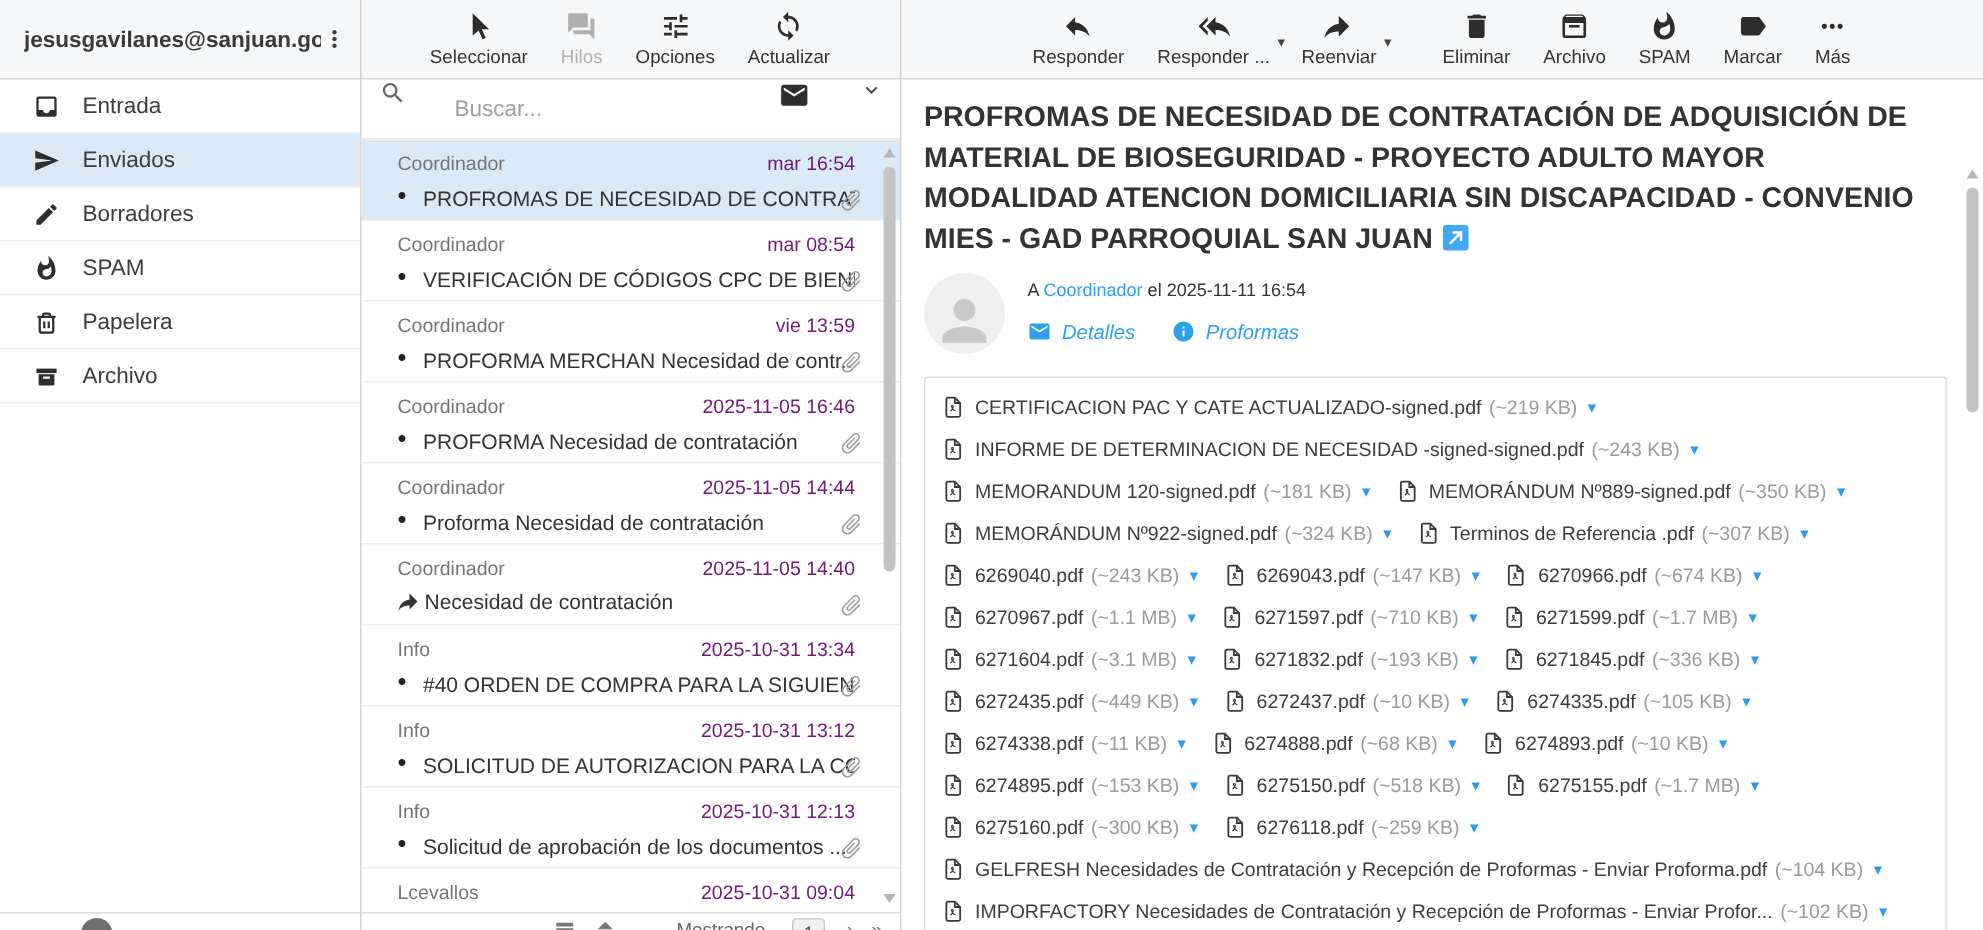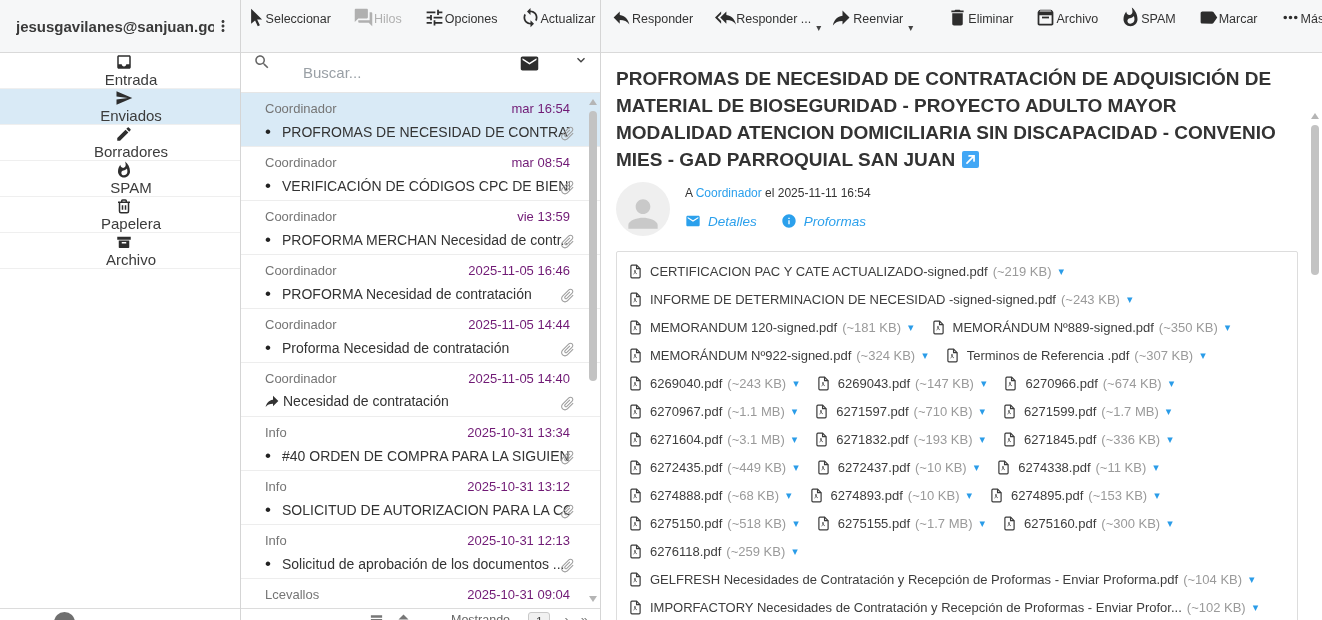--- a/index.html
+++ b/index.html
@@ -8,36 +8,36 @@
 
   
   .topbar { position:absolute; left:0; top:0; width:1322px; height:53px;
     background:#f6f7f8; border-bottom:1px solid #d9d9d9; display:flex; z-index:5; }
   .tb-account { width:240px; display:flex; align-items:center; padding:0 8px 0 16px; }
   .tb-account .email { flex:1; font-size:15px; font-weight:700; color:#3a3a3a;
     white-space:nowrap; overflow:hidden; }
   .tb-account .vdots { width:18px; height:22px; color:#3d3d3d; }
   .tb-list { width:360px; display:flex; justify-content:center; align-items:flex-start; }
   .tb-msg { flex:1; display:flex; justify-content:center; align-items:flex-start; }
-  .tbtn { display:flex; flex-direction:row; align-items:center; margin:0 11px;
+  .tbtn { display:flex; flex-direction:column; align-items:center; margin:0 11px;
     padding-top:7px; cursor:pointer;text-align:center; }
   .tbtn .ic { width:21px; height:21px; color:#2d2d2d; }
   .tbtn .tlabel { font-size:12.5px; color:#333; margin-top:3px; white-space:nowrap; }
   .tbtn.disabled .ic, .tbtn.disabled .tlabel { color:#b0b0b0; }
   .tb-caret { align-self:flex-start; padding-top:22px; margin:0 0 0 -6px; color:#444; font-size:10px; }
   .tb-caret::after { content:"▾"; }
   .gap-left { margin-left:34px; }
 
   
   .vline { position:absolute; top:0; bottom:0; width:1px; background:#d5d5d5; z-index:6; }
 
   
   .sidebar { position:absolute; left:0; top:53px; width:240px; bottom:0; background:#fff; }
   .folder { height:36px; display:flex; align-items:center; padding-left:22px;
-    border-bottom:1px solid #efefef; cursor:pointer;flex-direction:column; }
+    border-bottom:1px solid #efefef; cursor:pointer; }
   .folder .fic { width:18px; height:18px; color:#2e2e2e; margin-right:15px; flex:none; }
   .folder .flabel { font-size:15px; color:#3c3c3c; }
   .folder.selected { background:#d9eaf6; }
   .side-footer { position:absolute; left:0; right:0; bottom:0; height:12px;
     border-top:1px solid #dcdcdc; background:#fff; overflow:hidden; }
   .contact-circle { position:absolute; left:54px; top:3px; width:21px; height:21px;
     border-radius:50%; background:#6f6f6f; }
 
   
   .listcol { position:absolute; left:241px; top:53px; width:359px; bottom:0; background:#fff; }
@@ -654,20 +654,30 @@
         <svg class="pdfic" viewBox="0 0 24 24" fill="none" stroke="currentColor" stroke-width="1.7">
           <path d="M13.5 3H7a1.5 1.5 0 0 0-1.5 1.5v15A1.5 1.5 0 0 0 7 21h10a1.5 1.5 0 0 0 1.5-1.5V8z"></path>
           <path d="M13.5 3v5h5"></path>
           <path d="M9.3 15.6c1.4-.7 3-3.3 2.7-4.7-.3-1.1-1.6-.7-1.5.4.1 1.4 2 3.9 3.5 3.8" stroke-width="1.1"></path>
         </svg>
         <span class="att-name">6272437.pdf</span>
         <span class="att-size">(~10 KB)</span>
         <span class="att-caret"></span>
       </div>
 
+      <div class="att">
+        <svg class="pdfic" viewBox="0 0 24 24" fill="none" stroke="currentColor" stroke-width="1.7">
+          <path d="M13.5 3H7a1.5 1.5 0 0 0-1.5 1.5v15A1.5 1.5 0 0 0 7 21h10a1.5 1.5 0 0 0 1.5-1.5V8z"></path>
+          <path d="M13.5 3v5h5"></path>
+          <path d="M9.3 15.6c1.4-.7 3-3.3 2.7-4.7-.3-1.1-1.6-.7-1.5.4.1 1.4 2 3.9 3.5 3.8" stroke-width="1.1"></path>
+        </svg>
+        <span class="att-name">6274335.pdf</span>
+        <span class="att-size">(~105 KB)</span>
+        <span class="att-caret"></span>
+      </div>
 
       <div class="att">
         <svg class="pdfic" viewBox="0 0 24 24" fill="none" stroke="currentColor" stroke-width="1.7">
           <path d="M13.5 3H7a1.5 1.5 0 0 0-1.5 1.5v15A1.5 1.5 0 0 0 7 21h10a1.5 1.5 0 0 0 1.5-1.5V8z"></path>
           <path d="M13.5 3v5h5"></path>
           <path d="M9.3 15.6c1.4-.7 3-3.3 2.7-4.7-.3-1.1-1.6-.7-1.5.4.1 1.4 2 3.9 3.5 3.8" stroke-width="1.1"></path>
         </svg>
         <span class="att-name">6274338.pdf</span>
         <span class="att-size">(~11 KB)</span>
         <span class="att-caret"></span>

